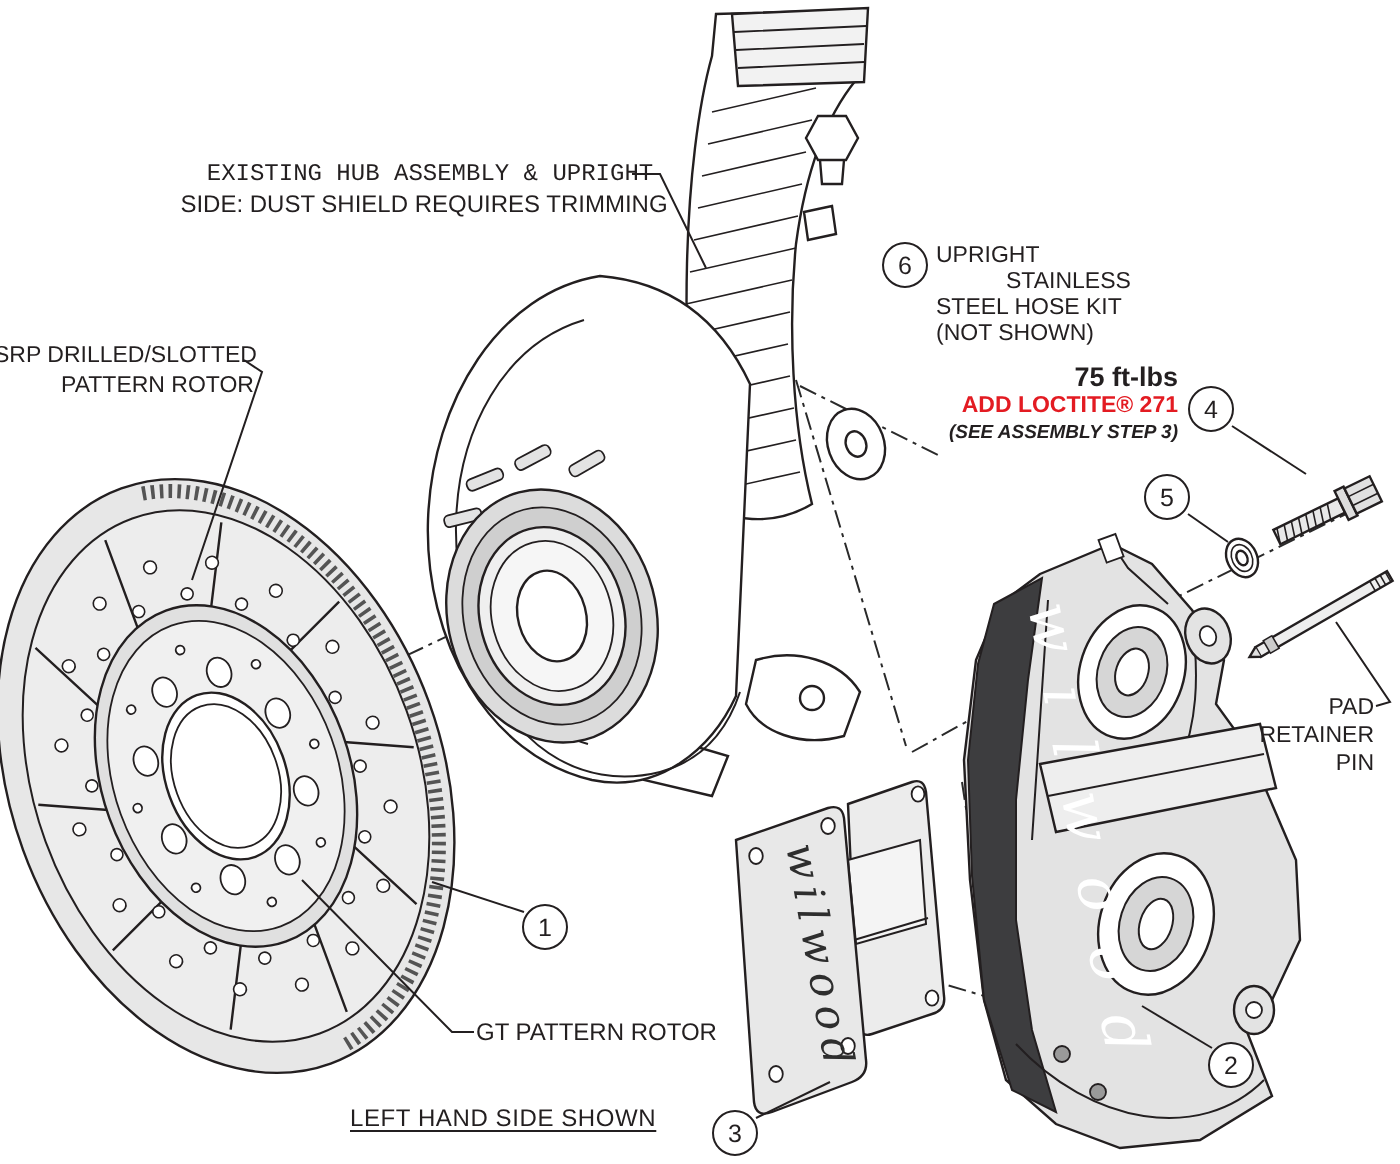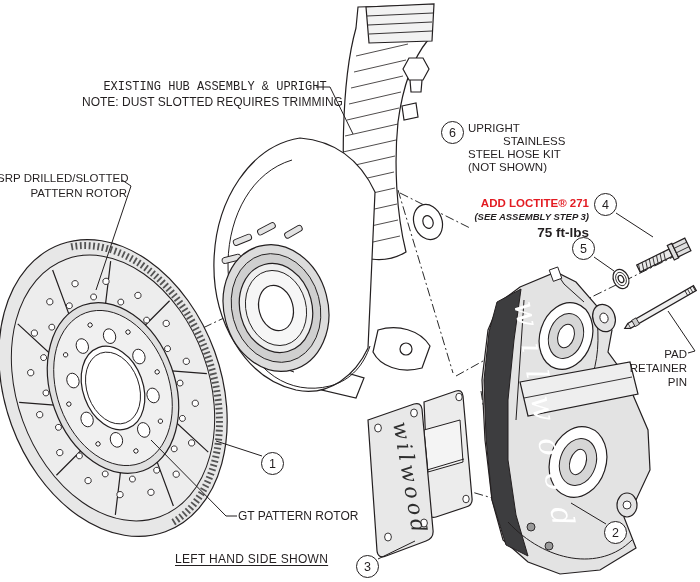--- a/index.html
+++ b/index.html
@@ -207,31 +207,31 @@
       <path d="M594,257 L614,271"></path>
       <path d="M688,353 L695,351 L668,311"></path>
     </g>
 
     <text transform="translate(514 303) rotate(80)" font-family="DejaVu Serif, serif" font-style="italic" font-size="30" fill="#ffffff" stroke="none" textLength="228">wilwood</text>
     <text transform="translate(393 423) rotate(80)" font-family="DejaVu Serif, serif" font-style="italic" font-size="21" fill="#2e2e2e" stroke="none" textLength="112">wilwood</text>
   </g>
 </svg>
 
 <div class="lbl center hubnote" style="left:95px;top:81px;width:240px;font-family:Liberation Mono, monospace;">EXISTING HUB ASSEMBLY &amp; UPRIGHT</div>
-<div class="lbl center hubnote" style="left:82px;top:96px;width:260px;">NOTE: DUST SLOTTED REQUIRES TRIMMING</div>
+<div class="lbl center hubnote" style="left:82px;top:96px;width:260px;">SIDE: DUST SHIELD REQUIRES TRIMMING</div>
 
 <div class="lbl right" style="right:573px;top:172px;width:130px;">SRP DRILLED/SLOTTED</div>
 <div class="lbl right" style="right:573px;top:187px;width:130px;">PATTERN ROTOR</div>
 
 <div class="lbl" style="left:468px;top:122px;">UPRIGHT</div>
 <div class="lbl" style="left:468px;top:135px;margin-left:35px;">STAINLESS</div>
 <div class="lbl" style="left:468px;top:148px;">STEEL HOSE KIT</div>
 <div class="lbl" style="left:468px;top:161px;">(NOT SHOWN)</div>
 
-<div class="lbl right torque" style="right:111px;top:182px;width:120px;margin-top:44px;">75 ft-lbs</div>
+<div class="lbl right torque" style="right:111px;top:182px;width:120px;">75 ft-lbs</div>
 <div class="lbl right loctite" style="right:111px;top:197px;width:140px;">ADD LOCTITE® 271</div>
 <div class="lbl right step" style="right:111px;top:210px;width:150px;">(SEE ASSEMBLY STEP 3)</div>
 
 <div class="lbl right" style="right:13px;top:348px;width:80px;">PAD</div>
 <div class="lbl right" style="right:13px;top:362px;width:80px;">RETAINER</div>
 <div class="lbl right" style="right:13px;top:376px;width:80px;">PIN</div>
 
 <div class="lbl" style="left:238px;top:510px;font-size:12px;">GT PATTERN ROTOR</div>
 
 <div class="lbl footer" style="left:175px;top:553px;">LEFT HAND SIDE SHOWN</div>

